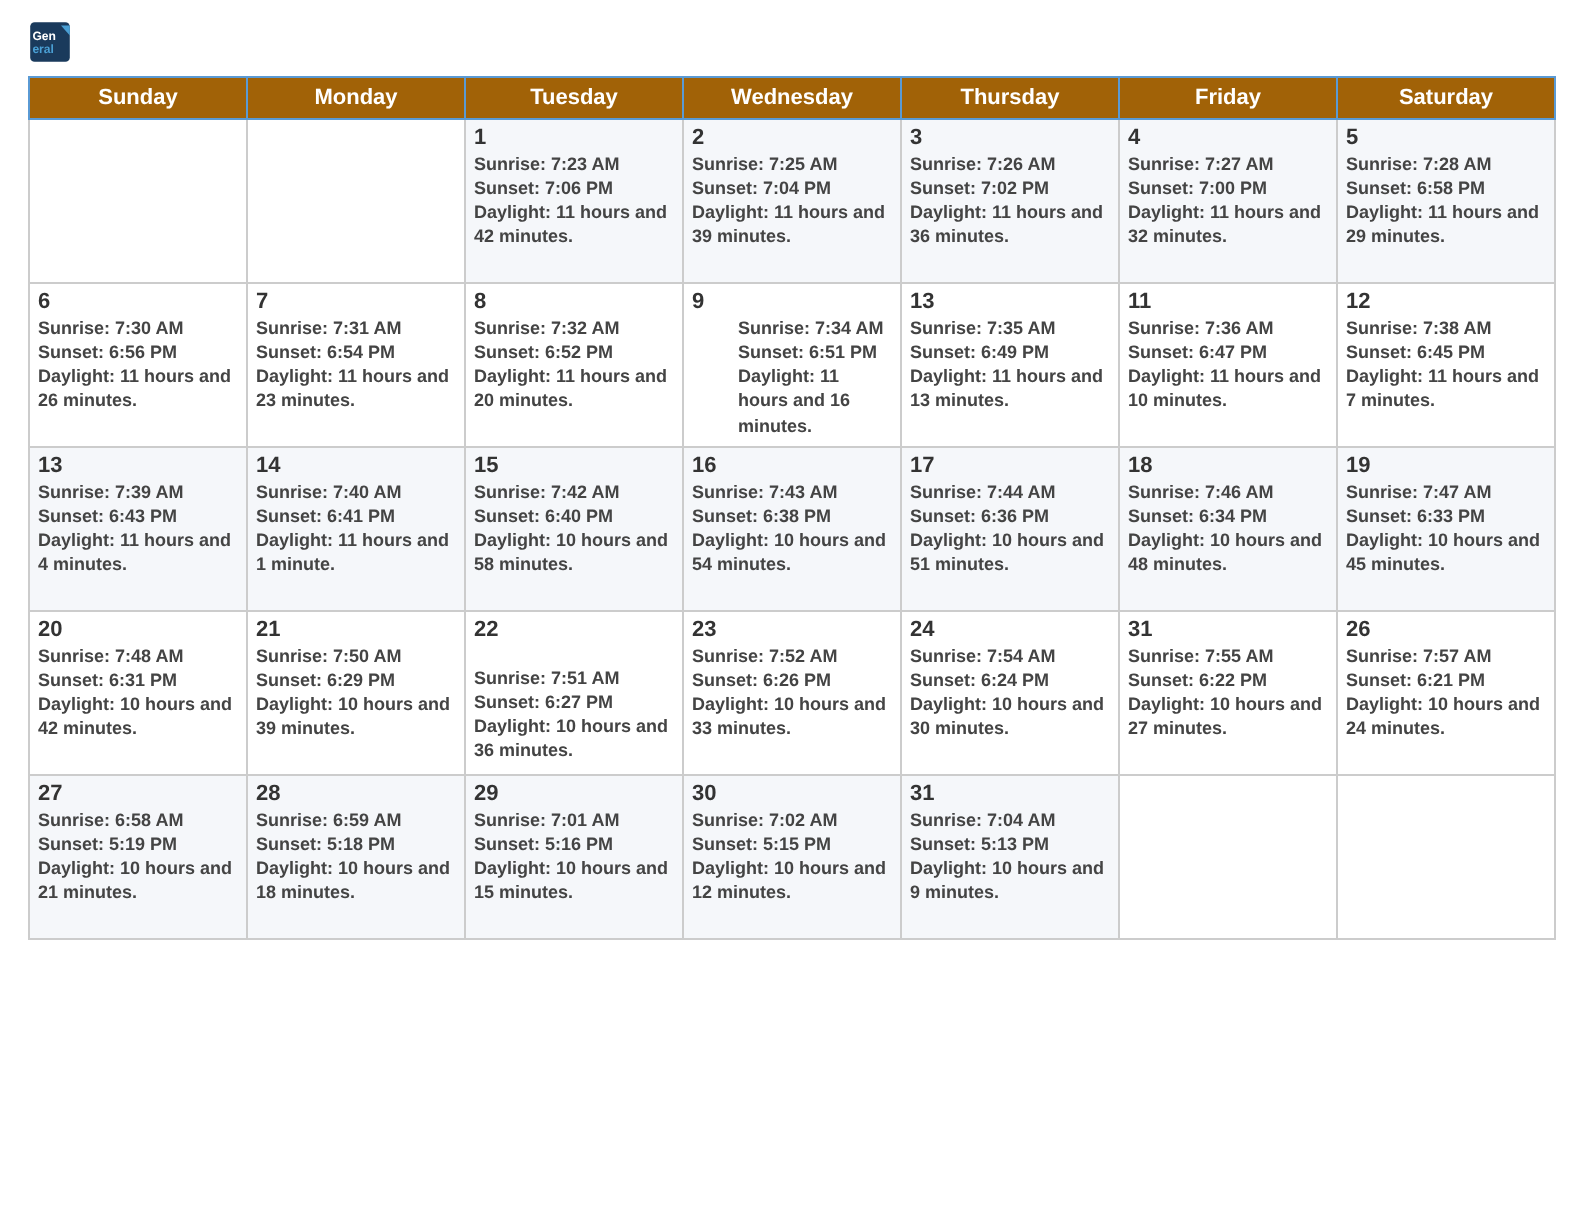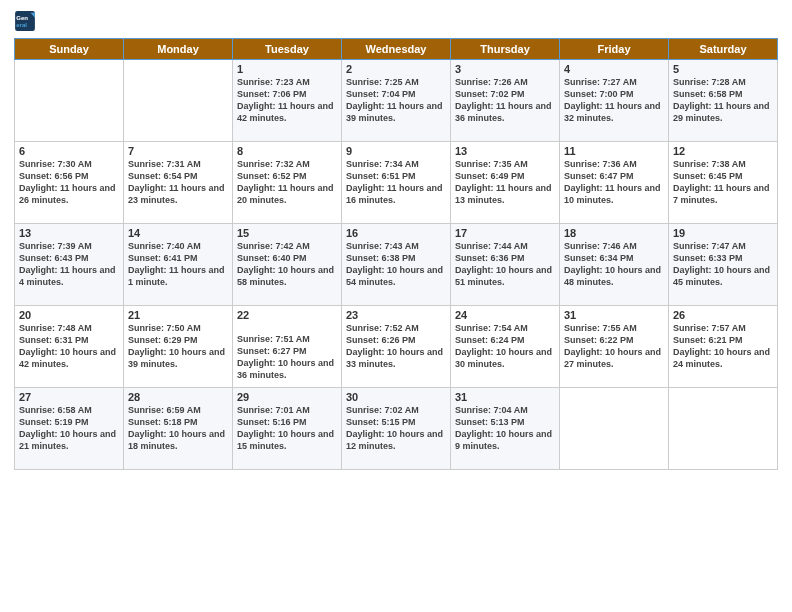--- a/index.html
+++ b/index.html
@@ -177,21 +177,21 @@
 Daylight: 11 hours and 23 minutes.</div>
           </td>
           <td>
             <span class="day-num">8</span>
             <div class="cell-info" style="white-space: pre-line;">Sunrise: 7:32 AM
 Sunset: 6:52 PM
 Daylight: 11 hours and 20 minutes.</div>
           </td>
           <td>
             <span class="day-num">9</span>
-            <div class="cell-info" style="white-space: pre-line;">Sunrise: 7:34 AM
+            <div class="cell-info" style="white-space: pre-line; margin-left: 23px;">Sunrise: 7:34 AM
 Sunset: 6:51 PM
 Daylight: 11 hours and 16 minutes.</div>
           </td>
           <td>
             <span class="day-num">13</span>
             <div class="cell-info" style="white-space: pre-line;">Sunrise: 7:35 AM
 Sunset: 6:49 PM
 Daylight: 11 hours and 13 minutes.</div>
           </td>
           <td>

